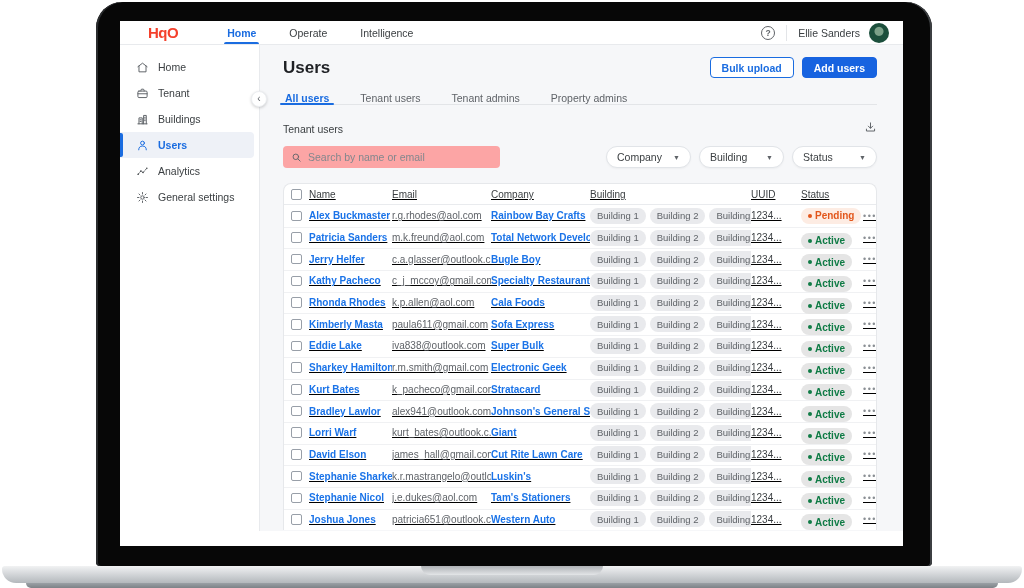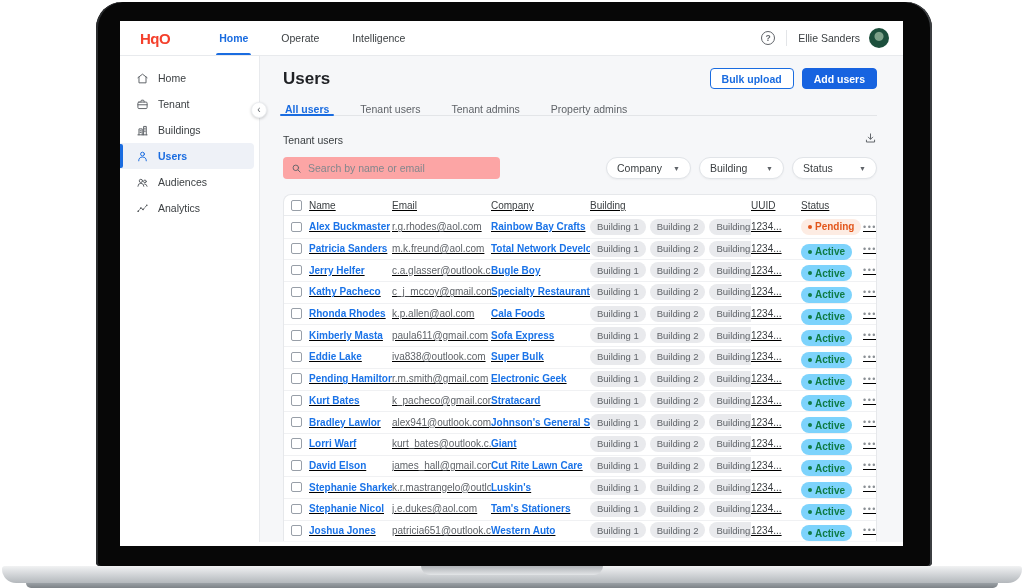--- a/index.html
+++ b/index.html
@@ -14,22 +14,22 @@
     background:#ffffff; overflow:hidden; }
   .base { position:absolute; left:2px; top:566px; width:1020px; height:17px;
     background:linear-gradient(#f1f2f3, #cfd2d5 55%, #b4b8bc);
     border-radius:3px 3px 14px 14px; }
   .notch { position:absolute; left:50%; top:0; transform:translateX(-50%); width:182px; height:9px;
     background:linear-gradient(#aeb2b6, #e3e5e7); border-radius:0 0 9px 9px; }
   .base-lip { position:absolute; left:26px; top:583px; width:972px; height:5px;
     background:linear-gradient(#9aa0a5, #7d8287); border-radius:0 0 12px 12px; }
 
   
-  .topnav { height:35px; background:#fff; border-bottom:1px solid #e8eaed;
-    display:flex; align-items:center; padding:0 14px 0 20px; }
+  .topnav { height:24px; background:#fff; border-bottom:1px solid #e8eaed;
+    display:flex; align-items:center; padding:0 14px 0 28px; }
   .logo { font-size:15px; font-weight:800; color:#f4402c; letter-spacing:-0.5px; margin-right:46px; }
   .navitems { display:flex; height:100%; }
   .navitem { font-size:10.5px; color:#3c4043; margin-right:27px; display:flex; align-items:center;
     height:100%; position:relative; padding:0 3px; cursor:default; }
   .navitem.active { color:#1a6ce0; font-weight:700; }
   .navitem.active::after { content:""; position:absolute; left:0; right:0; bottom:0; height:2px; background:#1a6ce0; border-radius:2px 2px 0 0; }
   .nav-right { margin-left:auto; display:flex; align-items:center; }
   .help { width:14px; height:14px; border:1.2px solid #5f6368; border-radius:50%; color:#5f6368;
     font-size:8.5px; display:flex; align-items:center; justify-content:center; font-weight:700; }
   .nav-div { width:1px; height:16px; background:#e3e5e8; margin:0 11px; }
@@ -97,21 +97,21 @@
   .cell { font-size:10px; white-space:nowrap; overflow:hidden; min-width:0; padding-right:6px; }
   .link { color:#1a73e8; font-weight:700; text-decoration:none; }
   .email, .uuid { color:#5f6368; }
   .uuid { color:#3c4043; }
   .bpill { display:inline-block; background:#e9eaed; color:#5f6368; font-size:9.5px;
     padding:2.5px 7px; border-radius:10px; margin-right:4px; }
   .pill { display:inline-flex; align-items:center; gap:3px; font-size:10px; font-weight:700;
     padding:2.5px 7px; border-radius:10px; }
   .pill::before { content:""; width:4px; height:4px; border-radius:50%; background:currentColor; }
   .pill.pending { background:#fdece3; color:#e2561b; }
-  .pill.active  { background:#7dd3fc; color:#0f7b45;margin-top:6px; }
+  .pill.active  { background:#e5e5e5; color:#0f7b45;margin-top:6px; }
   .menu-dots { font-size:9px; color:#8a8f94; letter-spacing:1.5px; text-align:right; padding-right:9px; }
 </style>
 </head>
 <body>
 
 <div class="laptop">
   <div class="screen-frame">
     <div class="screen">
 
       <div class="topnav">
@@ -153,36 +153,34 @@
           </div>
           <div class="sb-item active">
             <svg viewBox="0 0 24 24" fill="none" stroke-width="1.8" stroke-linecap="round" stroke-linejoin="round">
                 <circle cx="12" cy="7.5" r="3.5"></circle>
                 <path d="M5 20a7 7 0 0 1 14 0"></path>
               </svg>
             <span>Users</span>
           </div>
           <div class="sb-item">
             <svg viewBox="0 0 24 24" fill="none" stroke-width="1.8" stroke-linecap="round" stroke-linejoin="round">
-                <circle cx="9" cy="9" r="3"></circle>
-                <path d="M3.5 19a5.5 5.5 0 0 1 11 0"></path>
-                <circle cx="16.5" cy="10" r="2.5"></circle>
-                <path d="M15.8 14.6a5 5 0 0 1 4.7 4.4"></path>
-              </svg>
-            <span>Audiences</span>
-          </div>
-          <div class="sb-item">
-            <svg viewBox="0 0 24 24" fill="none" stroke-width="1.8" stroke-linecap="round" stroke-linejoin="round">
                 <path d="M4 17l5-6 4 3 7-8" stroke-dasharray="2.6 2.2"></path>
                 <circle cx="4" cy="17" r="1.4" fill="currentColor" stroke="none"></circle>
                 <circle cx="9" cy="11" r="1.4" fill="currentColor" stroke="none"></circle>
                 <circle cx="13" cy="14" r="1.4" fill="currentColor" stroke="none"></circle>
                 <circle cx="20" cy="6" r="1.4" fill="currentColor" stroke="none"></circle>
               </svg>
             <span>Analytics</span>
+          </div>
+          <div class="sb-item">
+            <svg viewBox="0 0 24 24" fill="none" stroke-width="1.8" stroke-linecap="round" stroke-linejoin="round">
+                <circle cx="12" cy="12" r="3.2"></circle>
+                <path d="M12 2.8v2.7M12 18.5v2.7M2.8 12h2.7M18.5 12h2.7M5.5 5.5l1.9 1.9M16.6 16.6l1.9 1.9M18.5 5.5l-1.9 1.9M7.4 16.6l-1.9 1.9"></path>
+              </svg>
+            <span>General settings</span>
           </div>
           <div class="collapse-btn">
             <span>‹</span>
           </div>
         </div>
 
         <div class="main">
           <div class="page-head">
             <div class="page-title">Users</div>
             <div class="head-actions">
@@ -315,21 +313,21 @@
     <span class="cell email">iva838@outlook.com</span>
     <a class="cell link" href="#">Super Bulk</a>
     <span class="cell"><span class="bpill">Building 1</span><span class="bpill">Building 2</span><span class="bpill">Building 3</span></span>
     <span class="cell uuid">1234...</span>
     <span class="cell"><span class="pill active">Active</span></span>
     <span class="menu-dots">•••</span>
   </div>
 
   <div class="trow">
     <span class="cb"></span>
-    <a class="cell link" href="#">Pending Hamilton</a>
+    <a class="cell link" href="#">Sharkey Hamilton</a>
     <span class="cell email">r.m.smith@gmail.com</span>
     <a class="cell link" href="#">Electronic Geek</a>
     <span class="cell"><span class="bpill">Building 1</span><span class="bpill">Building 2</span><span class="bpill">Building 3</span></span>
     <span class="cell uuid">1234...</span>
     <span class="cell"><span class="pill active">Active</span></span>
     <span class="menu-dots">•••</span>
   </div>
 
   <div class="trow">
     <span class="cb"></span>

